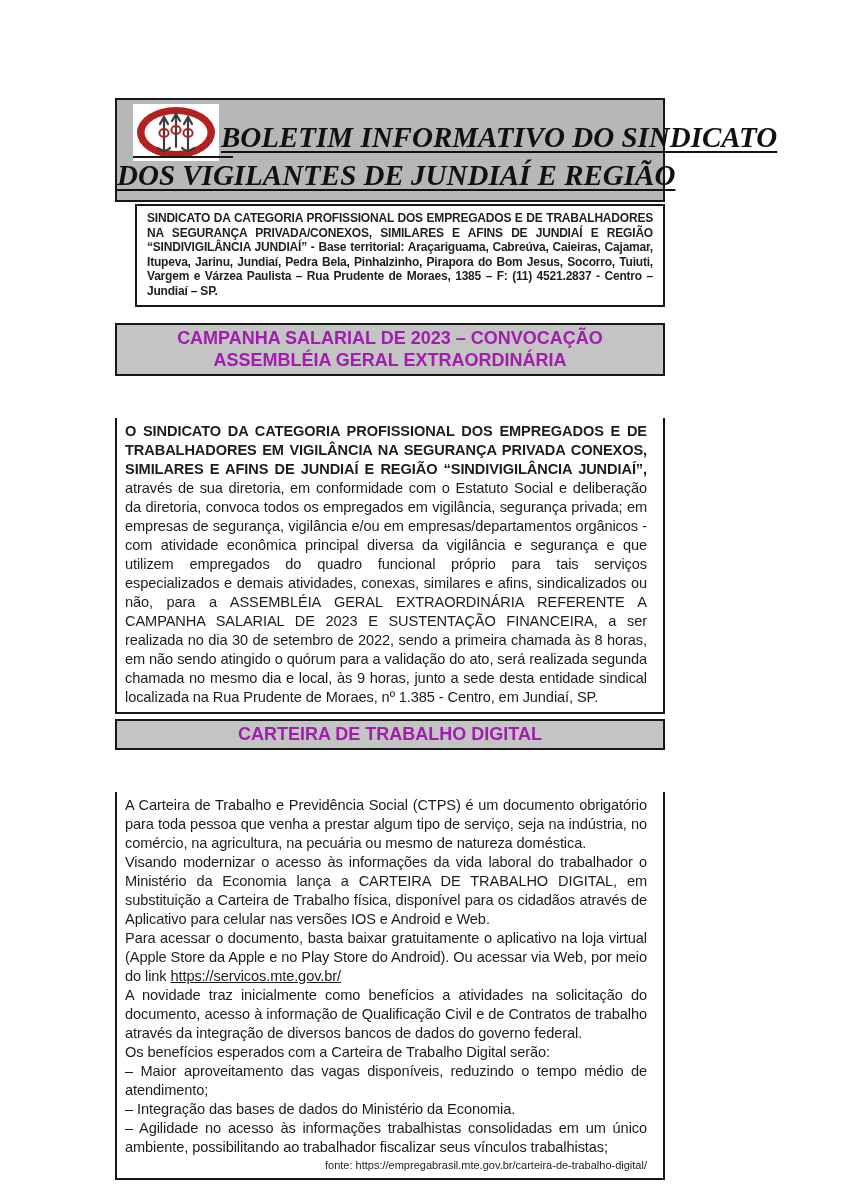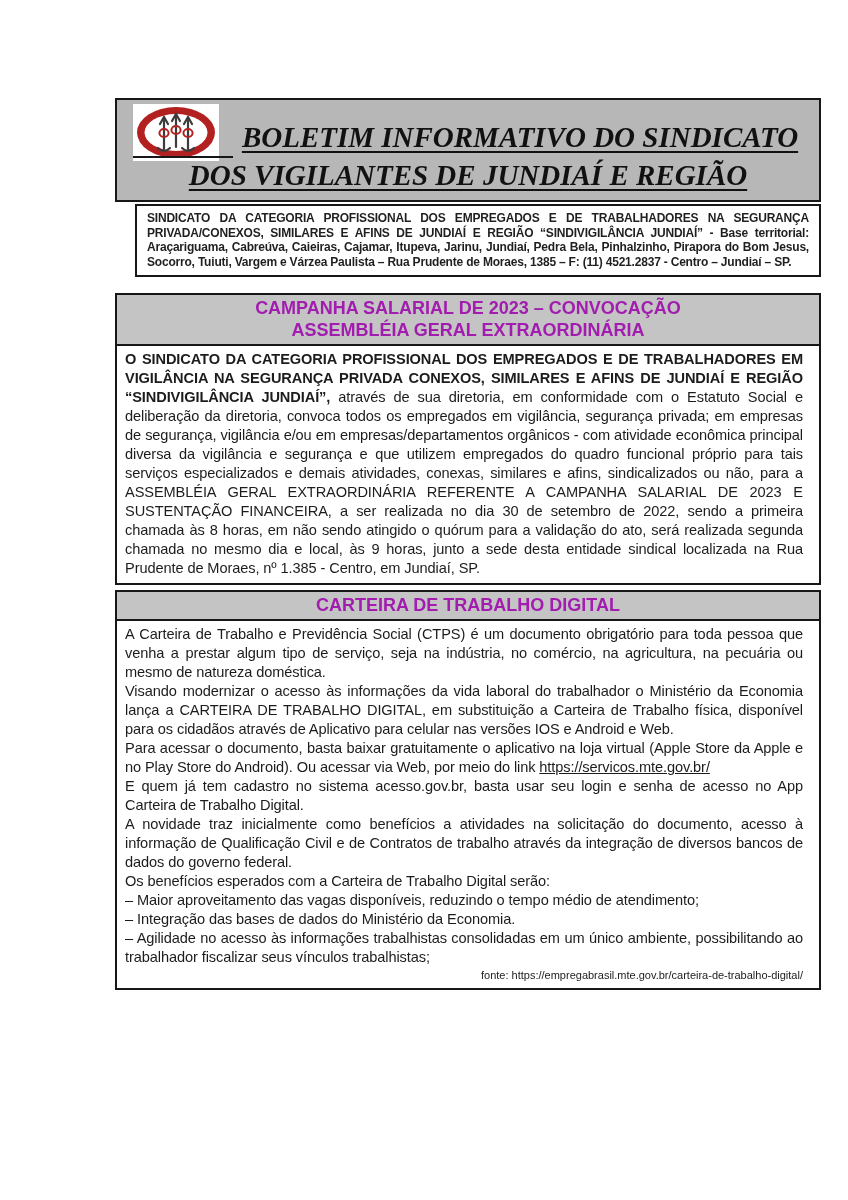--- a/index.html
+++ b/index.html
@@ -3,21 +3,21 @@
 <meta charset="utf-8">
 <style>
   * { margin:0; padding:0; box-sizing:border-box; }
   html,body { background:#ffffff; }
   body {
     width:848px; height:1200px; position:relative;
     font-family:"Liberation Sans", sans-serif;
     color:#1f1f1f;
     overflow:hidden;
   }
-  .doc { position:absolute; left:115px; top:98px; width:706px; }
+  .doc { position:absolute; left:115px; top:98px; width:550px; }
 
   
   .masthead {
     position:relative;
     height:104px;
     background:#b7b7b7;
     border:2px solid #171717;
   }
   .logo-box {
     position:absolute; left:16px; top:4px;
@@ -66,20 +66,21 @@
   }
   .section-body {
     background:#ffffff;
     border:2px solid #171717;
     border-top:none;
     padding:4px 16px 5px 8px;
     font-size:14.6px; line-height:19px;
     letter-spacing:-0.1px;
     text-align:justify;
     color:#1c1c1c;
+    margin-top:42px;
   }
   .section-body p { margin:0; }
   .carteira { margin-top:5px; }
   .lead-bold { font-weight:bold; }
   .doc-link { text-decoration:underline; color:#1c1c1c; cursor:pointer; }
   .source-line {
     text-align:right;
     font-size:11px; line-height:15px;
     letter-spacing:0;
     padding-top:1px;
@@ -132,21 +133,20 @@
       <p><span class="lead-bold">O SINDICATO DA CATEGORIA PROFISSIONAL DOS EMPREGADOS E DE TRABALHADORES EM VIGILÂNCIA NA SEGURANÇA PRIVADA CONEXOS, SIMILARES E AFINS DE JUNDIAÍ E REGIÃO “SINDIVIGILÂNCIA JUNDIAÍ”,</span><span> através de sua diretoria, em conformidade com o Estatuto Social e deliberação da diretoria, convoca todos os empregados em vigilância, segurança privada; em empresas de segurança, vigilância e/ou em empresas/departamentos orgânicos - com atividade econômica principal diversa da vigilância e segurança e que utilizem empregados do quadro funcional próprio para tais serviços especializados e demais atividades, conexas, similares e afins, sindicalizados ou não, para a ASSEMBLÉIA GERAL EXTRAORDINÁRIA REFERENTE A CAMPANHA SALARIAL DE 2023 E SUSTENTAÇÃO FINANCEIRA, a ser realizada no dia 30 de setembro de 2022, sendo a primeira chamada às 8 horas, em não sendo atingido o quórum para a validação do ato, será realizada segunda chamada no mesmo dia e local, às 9 horas, junto a sede desta entidade sindical localizada na Rua Prudente de Moraes, nº 1.385 - Centro, em Jundiaí, SP.</span></p>
     </div>
   </section>
 
   <section class="section carteira">
     <div class="section-title">CARTEIRA DE TRABALHO DIGITAL</div>
     <div class="section-body">
       <p>A Carteira de Trabalho e Previdência Social (CTPS) é um documento obrigatório para toda pessoa que venha a prestar algum tipo de serviço, seja na indústria, no comércio, na agricultura, na pecuária ou mesmo de natureza doméstica.</p>
       <p>Visando modernizar o acesso às informações da vida laboral do trabalhador o Ministério da Economia lança a CARTEIRA DE TRABALHO DIGITAL, em substituição a Carteira de Trabalho física, disponível para os cidadãos através de Aplicativo para celular nas versões IOS e Android e Web.</p>
       <p><span>Para acessar o documento, basta baixar gratuitamente o aplicativo na loja virtual (Apple Store da Apple e no Play Store do Android). Ou acessar via Web, por meio do link </span><a class="doc-link">https://servicos.mte.gov.br/</a></p>
-      <p>E quem já tem cadastro no sistema acesso.gov.br, basta usar seu login e senha de acesso no App Carteira de Trabalho Digital.</p>
       <p>A novidade traz inicialmente como benefícios a atividades na solicitação do documento, acesso à informação de Qualificação Civil e de Contratos de trabalho através da integração de diversos bancos de dados do governo federal.</p>
       <p>Os benefícios esperados com a Carteira de Trabalho Digital serão:</p>
       <p>– Maior aproveitamento das vagas disponíveis, reduzindo o tempo médio de atendimento;</p>
       <p>– Integração das bases de dados do Ministério da Economia.</p>
       <p>– Agilidade no acesso às informações trabalhistas consolidadas em um único ambiente, possibilitando ao trabalhador fiscalizar seus vínculos trabalhistas;</p>
       <div class="source-line">fonte: https://empregabrasil.mte.gov.br/carteira-de-trabalho-digital/</div>
     </div>
   </section>
 
 </div>

